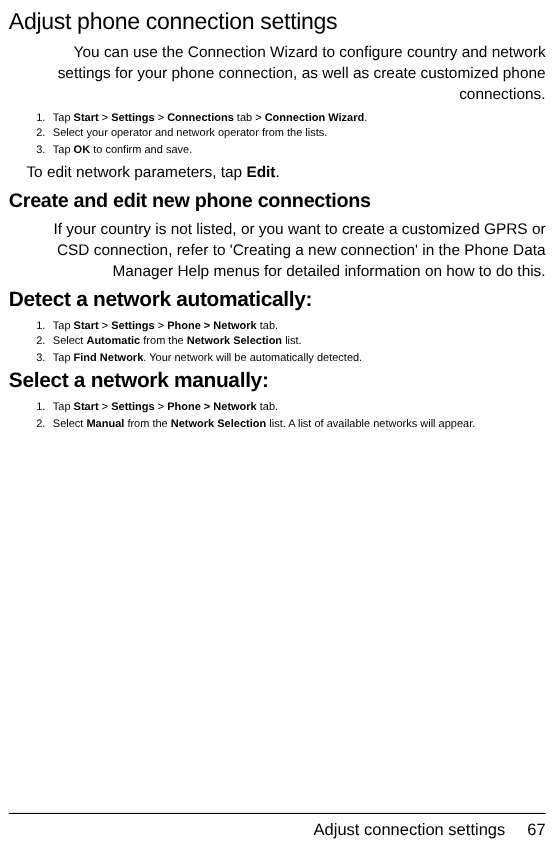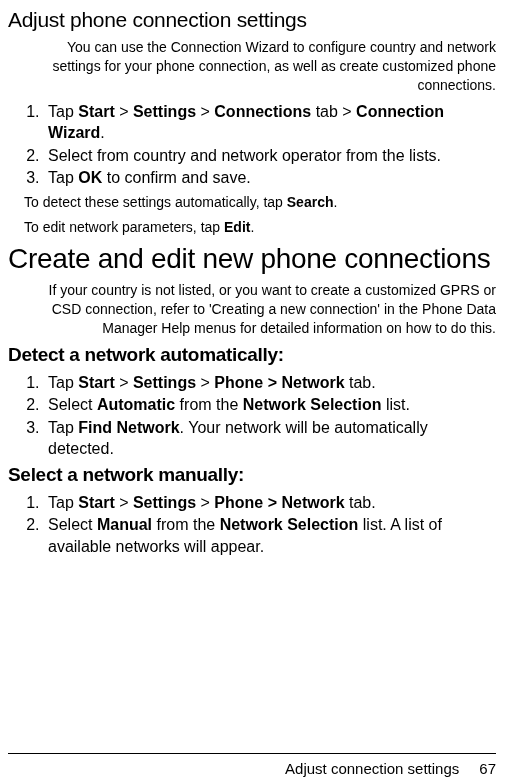--- a/index.html
+++ b/index.html
@@ -34,48 +34,48 @@
     }
     .indent-text {
       font-size: 14px;
       margin-left: 16px;
       line-height: 1.35;
       margin-bottom: 6px;
     }
     ol {
       margin-left: 16px;
       padding-left: 20px;
-      font-size: 16px;
+      font-size: 10px;
       line-height: 1.35;
       margin-bottom: 4px;
     }
     ol li {
       padding-left: 4px;
       margin-bottom: 1px;
     }
     h2 {
-      font-size: 28px;
-      font-weight: normal;
+      font-size: 18px;
+      font-weight: bold;
       margin-top: 4px;
       margin-bottom: 6px;
       letter-spacing: -0.3px;
     }
     h3 {
       font-size: 19px;
       font-weight: bold;
       margin-top: 4px;
       margin-bottom: 6px;
       letter-spacing: -0.3px;
     }
     .bold {
       font-weight: bold;
     }
     .footer {
       position: absolute;
-      bottom: 2px;
+      bottom: 16px;
       left: 8px;
       right: 12px;
       border-top: 1.5px solid #000;
       padding-top: 6px;
       text-align: right;
       font-size: 15px;
     }
     .footer .page-title {
       margin-right: 20px;
     }
@@ -89,29 +89,26 @@
 <div class="page-content">
 
   <h1>Adjust phone connection settings</h1>
 
   <p class="body-text">You can use the Connection Wizard to configure country and network settings for your phone connection, as well as create customized phone connections.</p>
 
   <ol>
     <li>
       <span>Tap </span><span class="bold">Start</span><span> &gt; </span><span class="bold">Settings</span><span> &gt; </span><span class="bold">Connections</span><span> tab &gt; </span><span class="bold">Connection Wizard</span><span>.</span>
     </li>
-    <li>Select from country and network operator from the lists.</li>
+    <li>Select your operator and network operator from the lists.</li>
     <li>
       <span>Tap </span><span class="bold">OK</span><span> to confirm and save.</span>
     </li>
   </ol>
 
-  <p class="indent-text">
-    <span>To detect these settings automatically, tap </span><span class="bold">Search</span><span>.</span>
-  </p>
 
   <p class="indent-text">
     <span>To edit network parameters, tap </span><span class="bold">Edit</span><span>.</span>
   </p>
 
 
   <h2>Create and edit new phone connections</h2>
 
   <p class="body-text">If your country is not listed, or you want to create a customized GPRS or CSD connection, refer to 'Creating a new connection' in the Phone Data Manager Help menus for detailed informa­tion on how to do this.</p>
 

